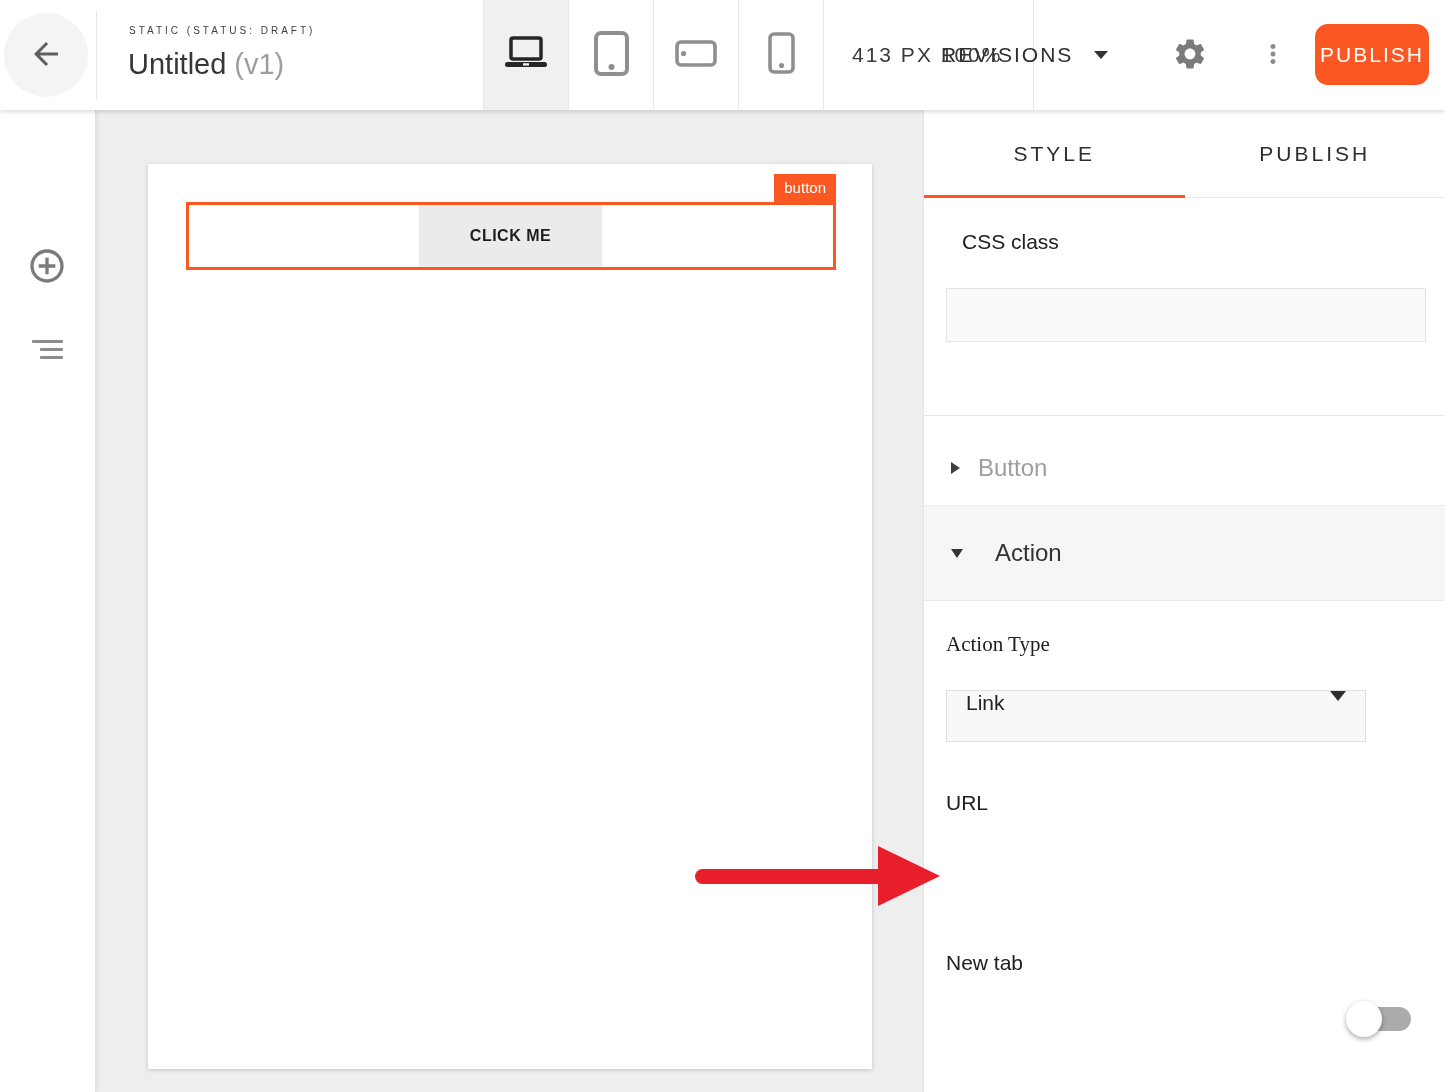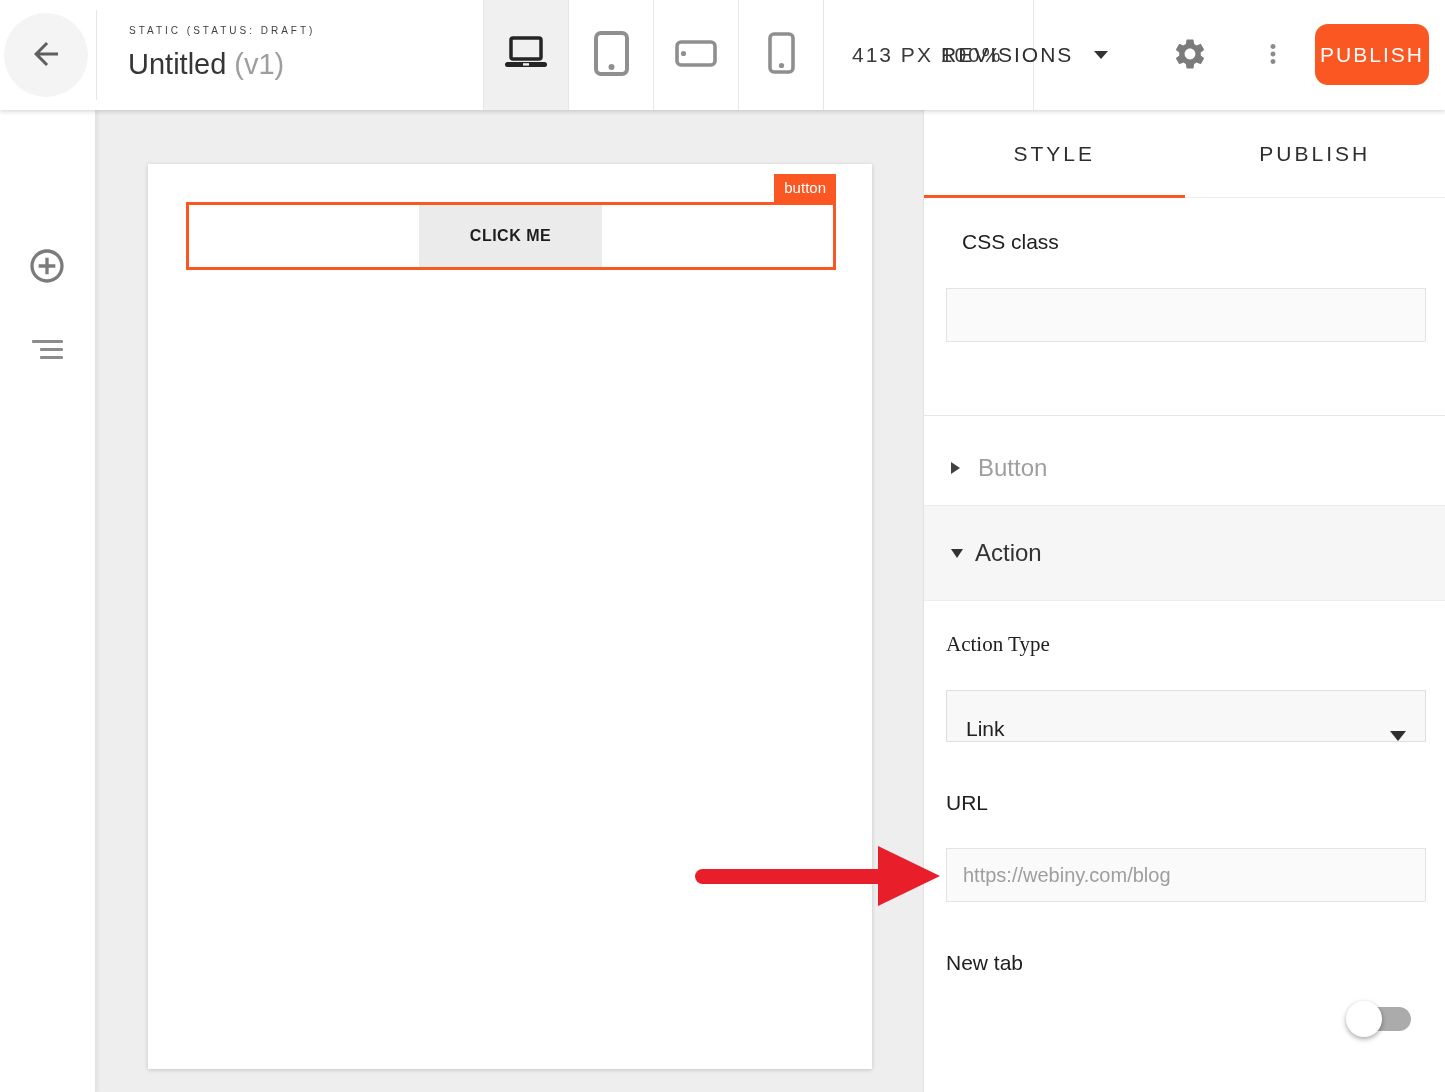--- a/index.html
+++ b/index.html
@@ -70,24 +70,24 @@
   .lbl-css { top:120px;margin-left:16px; }
   .inp-css { top:178px; }
   .panel-divider { position:absolute; left:0; top:305px; width:100%; height:1px; background:#e6e6e6; }
 
   .section-row { position:absolute; left:0; width:100%; display:flex; align-items:center; padding-left:27px; cursor:pointer; background:transparent; border:none; font-family:inherit; }
   .row-button { top:320px; height:75px; }
   .caret-right { width:0; height:0; border-top:6px solid transparent; border-bottom:6px solid transparent; border-left:9px solid #404040; }
   .row-button .section-label { font-size:24px; color:var(--text-muted,#9e9e9e); margin-left:18px; }
   .row-action { top:395px; height:96px; background:var(--band-bg,#f6f6f6); border-top:1px solid #ececec; border-bottom:1px solid #ececec; }
   .caret-down-sm { width:0; height:0; border-left:6px solid transparent; border-right:6px solid transparent; border-top:9px solid #333; }
-  .row-action .section-label { font-size:24px; color:#333; margin-left:12px; }
+  .row-action .section-label { font-size:24px; color:#333; margin-left:32px; }
 
   .lbl-action-type { top:522px;font-family:Liberation Serif, serif; }
-  .select-box { position:absolute; left:22px; top:580px; width:480px; height:52px; background:#f8f8f8; border:1px solid #e0e0e0; display:flex; align-items:flex-end; justify-content:space-between; padding:0 19px; font-size:21px; color:#222; cursor:pointer; }
+  .select-box { position:absolute; left:22px; top:580px; width:420px; height:52px; background:#f8f8f8; border:1px solid #e0e0e0; display:flex; align-items:flex-start; justify-content:space-between; padding:0 19px; font-size:21px; color:#222; cursor:pointer; }
   .select-caret { width:0; height:0; border-left:8px solid transparent; border-right:8px solid transparent; border-top:10px solid #2f2f2f; }
 
   .lbl-url { top:681px; }
   .inp-url { top:738px; }
 
   .lbl-newtab { top:841px; }
   .toggle { position:absolute; left:425px; top:897px; width:62px; height:24px; border-radius:12px; background:var(--toggle-track,#ababab); cursor:pointer; }
   .toggle .thumb { position:absolute; left:-3px; top:-6px; width:36px; height:36px; border-radius:50%; background:#fff; box-shadow:0 2px 5px rgba(0,0,0,.35); }
 </style>
 </head>
@@ -221,21 +221,20 @@
       <span class="section-label">Action</span>
     </button>
 
     <div class="field-label lbl-action-type">Action Type</div>
     <div class="select-box">
       <span>Link</span>
       <span class="select-caret"></span>
     </div>
 
     <div class="field-label lbl-url">URL</div>
-    <input class="text-input inp-url" type="text" placeholder="https://webiny.com/blog" style="">
 
     <div class="field-label lbl-newtab">New tab</div>
     <div class="toggle">
       <div class="thumb"></div>
     </div>
   </div>
 
 </div>
 
 </body></html>

